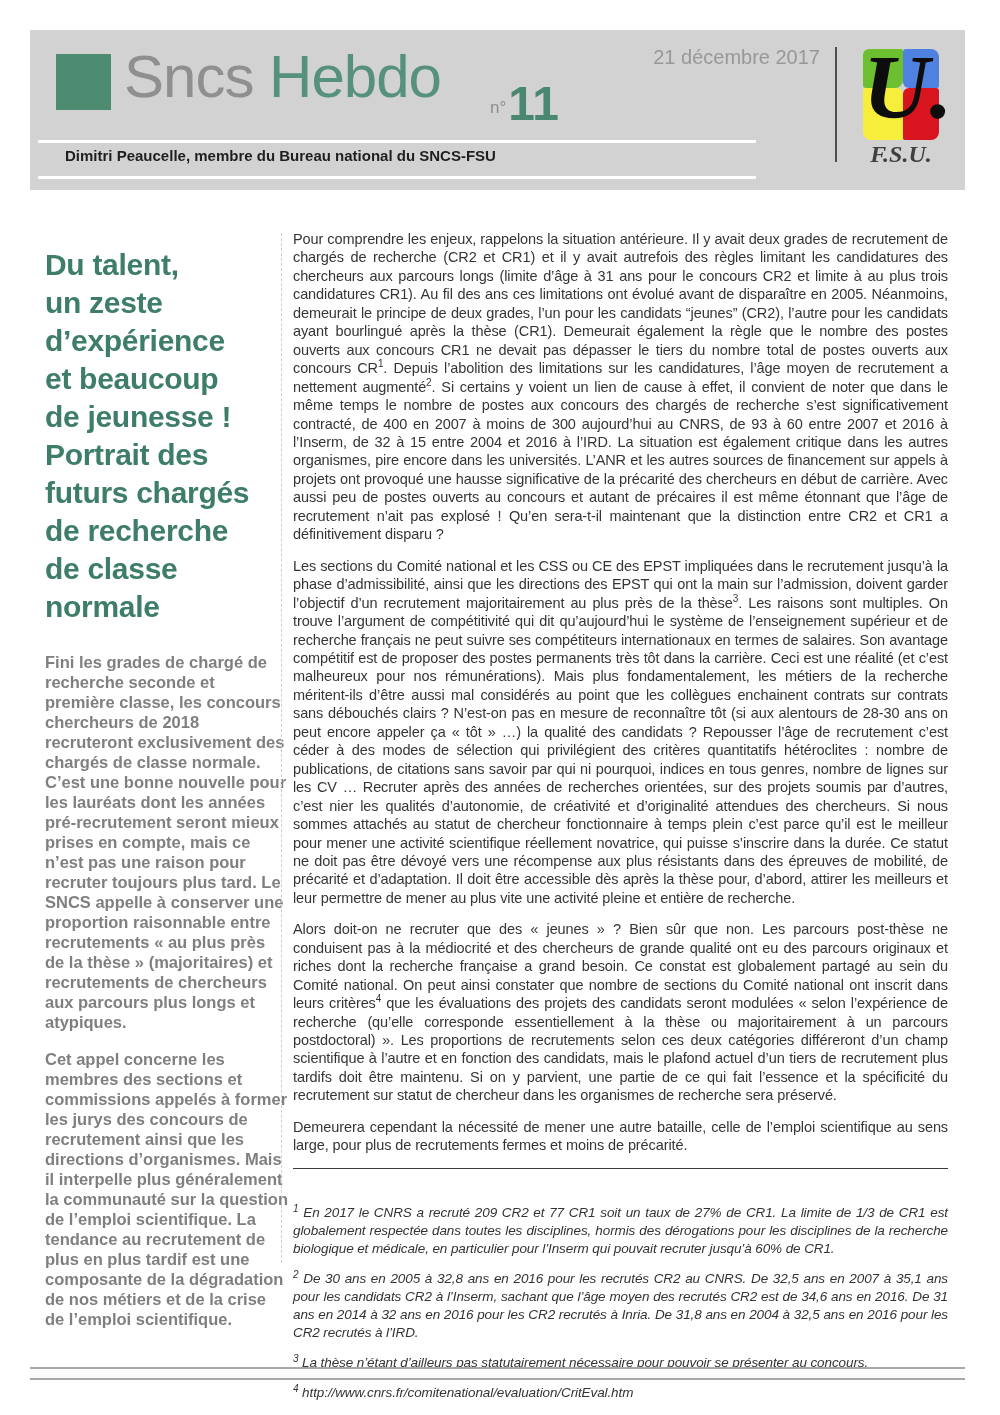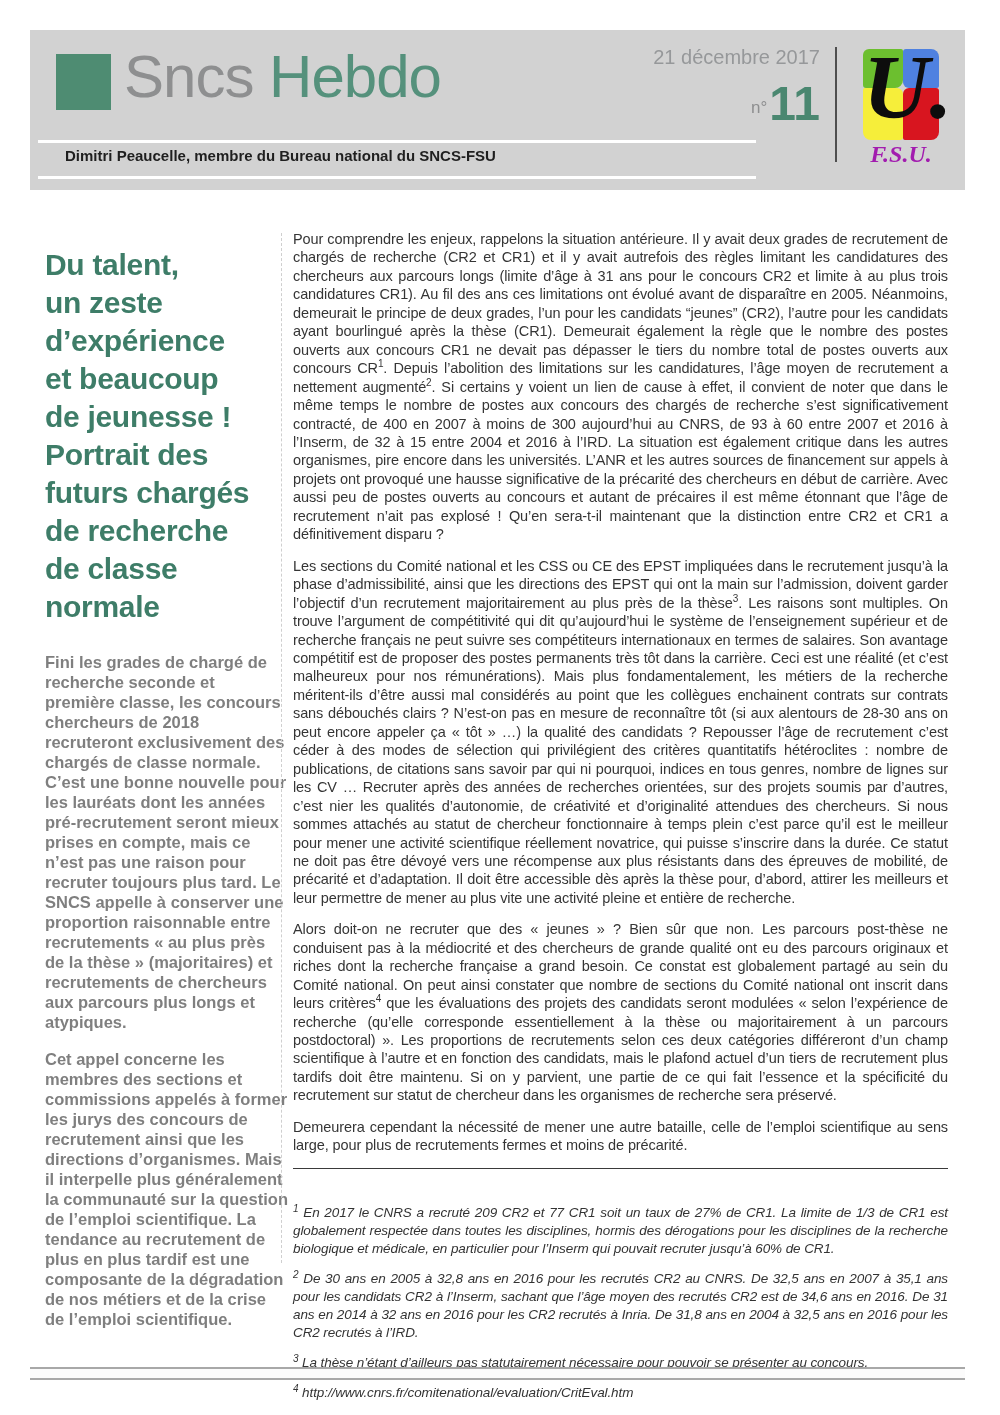--- a/index.html
+++ b/index.html
@@ -6,36 +6,36 @@
   .page{position:relative;width:1000px;height:1415px;background:#ffffff;overflow:hidden;
         font-family:"Liberation Sans",sans-serif;}
 
   
   .header-band{position:absolute;left:30px;top:30px;width:935px;height:160px;background:#d2d2d2;}
   .logo-square{position:absolute;left:26px;top:24px;width:55px;height:56px;background:#4e8c72;}
   .masthead{position:absolute;left:94px;top:14px;font-size:60px;line-height:66px;letter-spacing:-1px;white-space:nowrap;}
   .masthead .sncs{color:#8e8f90;}
   .masthead .hebdo{color:#55917c;}
   .date{position:absolute;left:460px;top:16px;width:330px;text-align:right;font-size:20px;color:#96989a;}
-  .issue{position:absolute;left:460px;top:50px;width:330px;text-align:right;color:#4a8770;}
+  .issue{position:absolute;left:460px;top:50px;width:330px;text-align:left;color:#4a8770;}
   .issue .no{font-size:17px;color:#8e8f90;position:relative;top:-7px;margin-right:2px;}
   .issue .num{font-size:48px;font-weight:bold;line-height:48px;}
   .header-divider{position:absolute;left:805px;top:17px;width:2px;height:115px;background:#4f4f4f;}
   .fsu{position:absolute;left:833px;top:19px;width:76px;height:91px;}
   .fsu .q{position:absolute;}
   .fsu .q-green{left:0;top:0;width:40px;height:39px;background:#6cbf2f;border-radius:6px 2px 8px 3px;}
   .fsu .q-blue{left:40px;top:0;width:36px;height:39px;background:#4f81e0;border-radius:3px 8px 2px 6px;}
   .fsu .q-yellow{left:0;top:39px;width:40px;height:52px;background:#f6ee3a;border-radius:2px 6px 3px 8px;}
   .fsu .q-red{left:40px;top:39px;width:36px;height:52px;background:#d8151f;border-radius:6px 3px 8px 2px;}
   .fsu-u{position:absolute;left:0;top:-14px;width:76px;text-align:center;
          font-family:"Liberation Serif",serif;font-style:italic;font-weight:bold;
          font-size:92px;line-height:104px;color:#0d0d0d;}
   .fsu-label{position:absolute;left:-12px;top:92px;width:100px;text-align:center;
              font-family:"Liberation Serif",serif;font-style:italic;font-weight:bold;
-             font-size:24px;color:#a21caf;}
+             font-size:24px;color:#404040;}
   .hr-white{position:absolute;left:8px;width:718px;height:3px;background:#ffffff;}
   .hr-white.top{top:110px;}
   .hr-white.bottom{top:146px;}
   .byline{position:absolute;left:35px;top:117px;font-size:15px;color:#1f1f1f;font-weight:bold;}
 
   
   .article-title{position:absolute;left:45px;top:234px;width:242px;
                  font-size:30px;font-weight:bold;color:#3e7d68;line-height:38px;
                  letter-spacing:-0.3px;white-space:pre-line;margin-top:12px;}
   .intro{position:absolute;left:45px;top:652px;width:243px;color:#7f7f7f;

